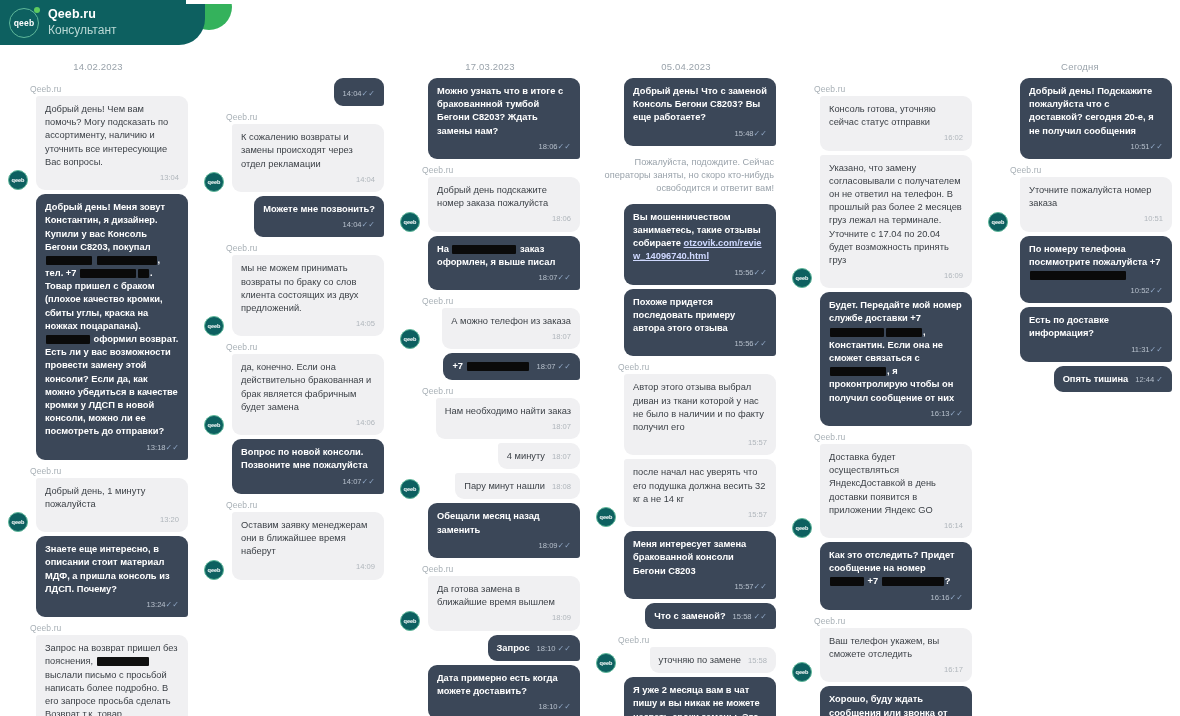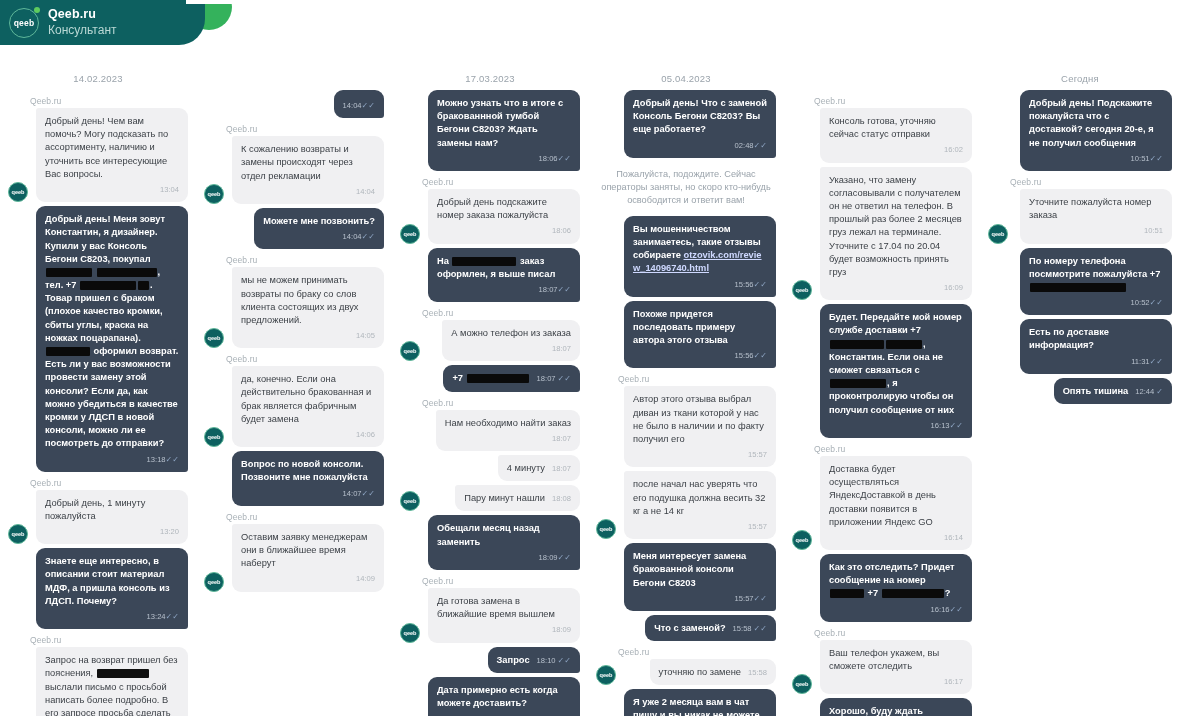--- a/index.html
+++ b/index.html
@@ -87,21 +87,21 @@
   .columns {
     position: absolute;
     left: 0; top: 0;
     width: 1180px; height: 716px;
     display: flex;
   }
   .col {
     position: relative;
     width: 196px;
     flex: 0 0 196px;
-    padding: 16px 8px;
+    padding: 4px 8px;
   }
   .col:last-child { flex: 0 0 200px; width: 200px; }
 
   .date-sep {
     text-align: center;
     font-size: 9.5px;
     color: #9aa3ab;
     letter-spacing: .2px;
   }
 
@@ -188,21 +188,21 @@
     vertical-align: middle;
     height: 9px;
     margin: 0 1px;
   }
   .bubble.in .redact { background: #101010; }
 
   
   .sys-note {
     font-size: 9.2px;
     color: #9aa3ab;
-    text-align: center;
+    text-align: right;
     line-height: 1.45;
     margin: 10px 2px 8px 2px;
   }
 </style>
 </head>
 <body>
 
 <div id="page">
 
   <div class="columns">
@@ -321,21 +321,21 @@
           </div>
           <div class="row out">
             <div class="bubble out"><span class="msg-text">Дата примерно есть когда можете доставить?</span><span class="meta block"><span class="time">18:10</span><span class="ticks">✓✓</span></span></div>
           </div>
         </div>
       </div>
       <div class="col">
         <div class="date-sep" style="height: 22px; line-height: 22px; margin-top: 52px;">05.04.2023</div>
         <div class="thread">
           <div class="row out">
-            <div class="bubble out"><span class="msg-text">Добрый день! Что с заменой Консоль Бегони С8203? Вы еще работаете?</span><span class="meta block"><span class="time">02:48</span><span class="ticks">✓✓</span></span></div>
+            <div class="bubble out"><span class="msg-text">Добрый день! Что с заменой Консоль Бегони С8203? Вы еще работаете?</span><span class="meta block"><span class="time">15:48</span><span class="ticks">✓✓</span></span></div>
           </div>
           <div class="sys-note">Пожалуйста, подождите. Сейчас операторы заняты, но скоро кто-нибудь освободится и ответит вам!</div>
           <div class="row out">
             <div class="bubble out"><span class="msg-text"><span>Вы мошенничеством занимаетесь, такие отзывы собираете </span><span class="link">otzovik.com/review_14096740.html</span></span><span class="meta block"><span class="time">15:56</span><span class="ticks">✓✓</span></span></div>
           </div>
           <div class="row out">
             <div class="bubble out"><span class="msg-text">Похоже придется последовать примеру автора этого отзыва</span><span class="meta block"><span class="time">15:56</span><span class="ticks">✓✓</span></span></div>
           </div>
           <div class="sender-label">Qeeb.ru</div>
           <div class="row in">

